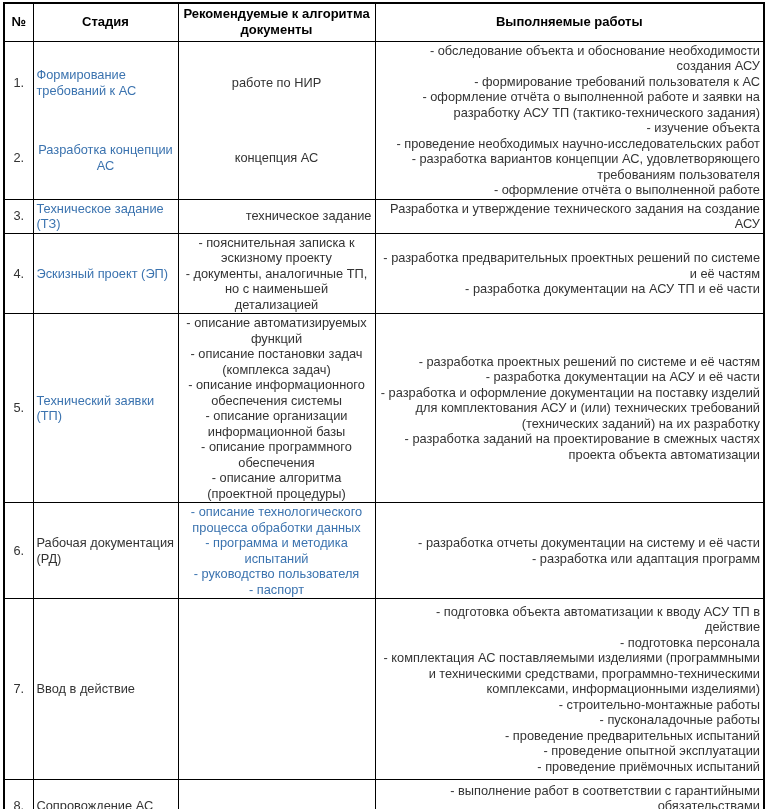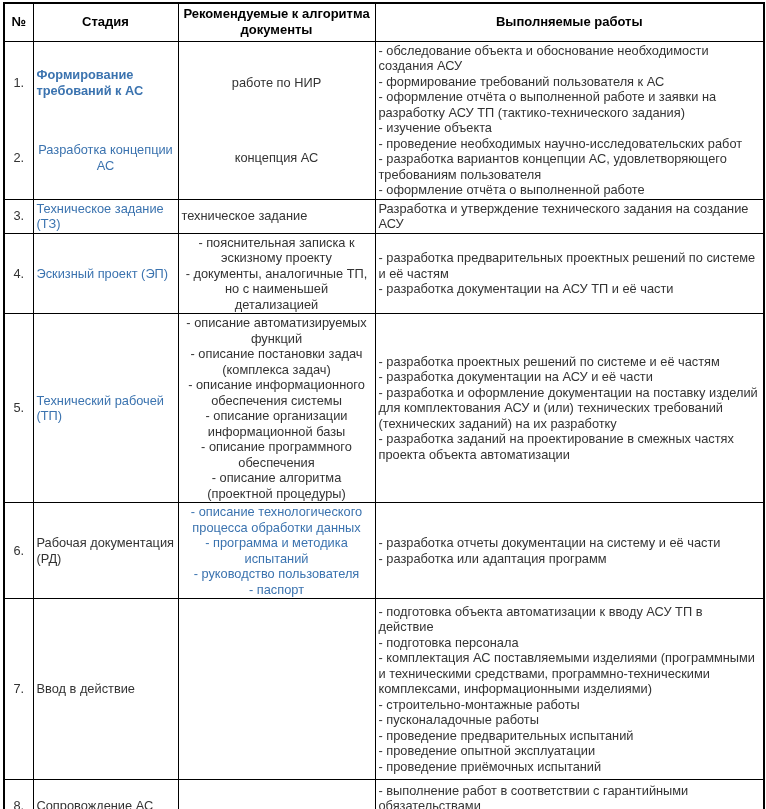--- a/index.html
+++ b/index.html
@@ -36,33 +36,33 @@
   tr.h-hdr{height:38px}
   tr.h-blockA{height:152px}
   tr.h-r3{height:34px}
   tr.h-r4{height:64px}
   tr.h-r5{height:187px}
   tr.h-r6{height:88px}
   tr.h-r7{height:181px}
   tr.h-r8{height:53px}
   td.num{text-align:center}
   td.stage{text-align:left}
-  td.docs-c{text-align:left}
+  td.docs-c{text-align:right}
   td.docs-l{text-align:center}
-  td.works{text-align:left}
+  td.works{text-align:right}
   .pre{white-space:pre-line}
   a.link{color:#3b73af;text-decoration:none;cursor:pointer}
   
   td.stackcell{padding:0;}
   .stack{display:flex;flex-direction:column;height:150px;}
   .cellpart{
     flex:1;display:flex;align-items:center;justify-content:center;
     text-align:center;padding:1px 3px;
   }
-  .cellpart.left{justify-content:center;text-align:left;font-weight:bold;}
+  .cellpart.left{justify-content:center;text-align:left;}
 </style>
 </head>
 <body>
 
 <table class="gost">
   <colgroup>
     <col class="c-num">
       <col class="c-stage">
       <col class="c-docs">
       <col class="c-works">
@@ -124,21 +124,21 @@
     </td>
     <td class="docs-l pre">- пояснительная записка к эскизному проекту
 - документы, аналогичные ТП, но с наименьшей детализацией</td>
     <td class="works pre">- разработка предварительных проектных решений по системе и её частям
 - разработка документации на АСУ ТП и её части</td>
   </tr>
 
   <tr class="h-r5">
     <td class="num">5.</td>
     <td class="stage">
-      <a class="link">Технический рабочей (ТП)</a>
+      <a class="link">Технический заявки (ТП)</a>
     </td>
     <td class="docs-l pre">- описание автоматизируемых функций
 - описание постановки задач (комплекса задач)
 - описание информационного обеспечения системы
 - описание организации информационной базы
 - описание программного обеспечения
 - описание алгоритма (проектной процедуры)</td>
     <td class="works pre">- разработка проектных решений по системе и её частям
 - разработка документации на АСУ и её части
 - разработка и оформление документации на поставку изделий для комплектования АСУ и (или) технических требований (технических заданий) на их разработку

